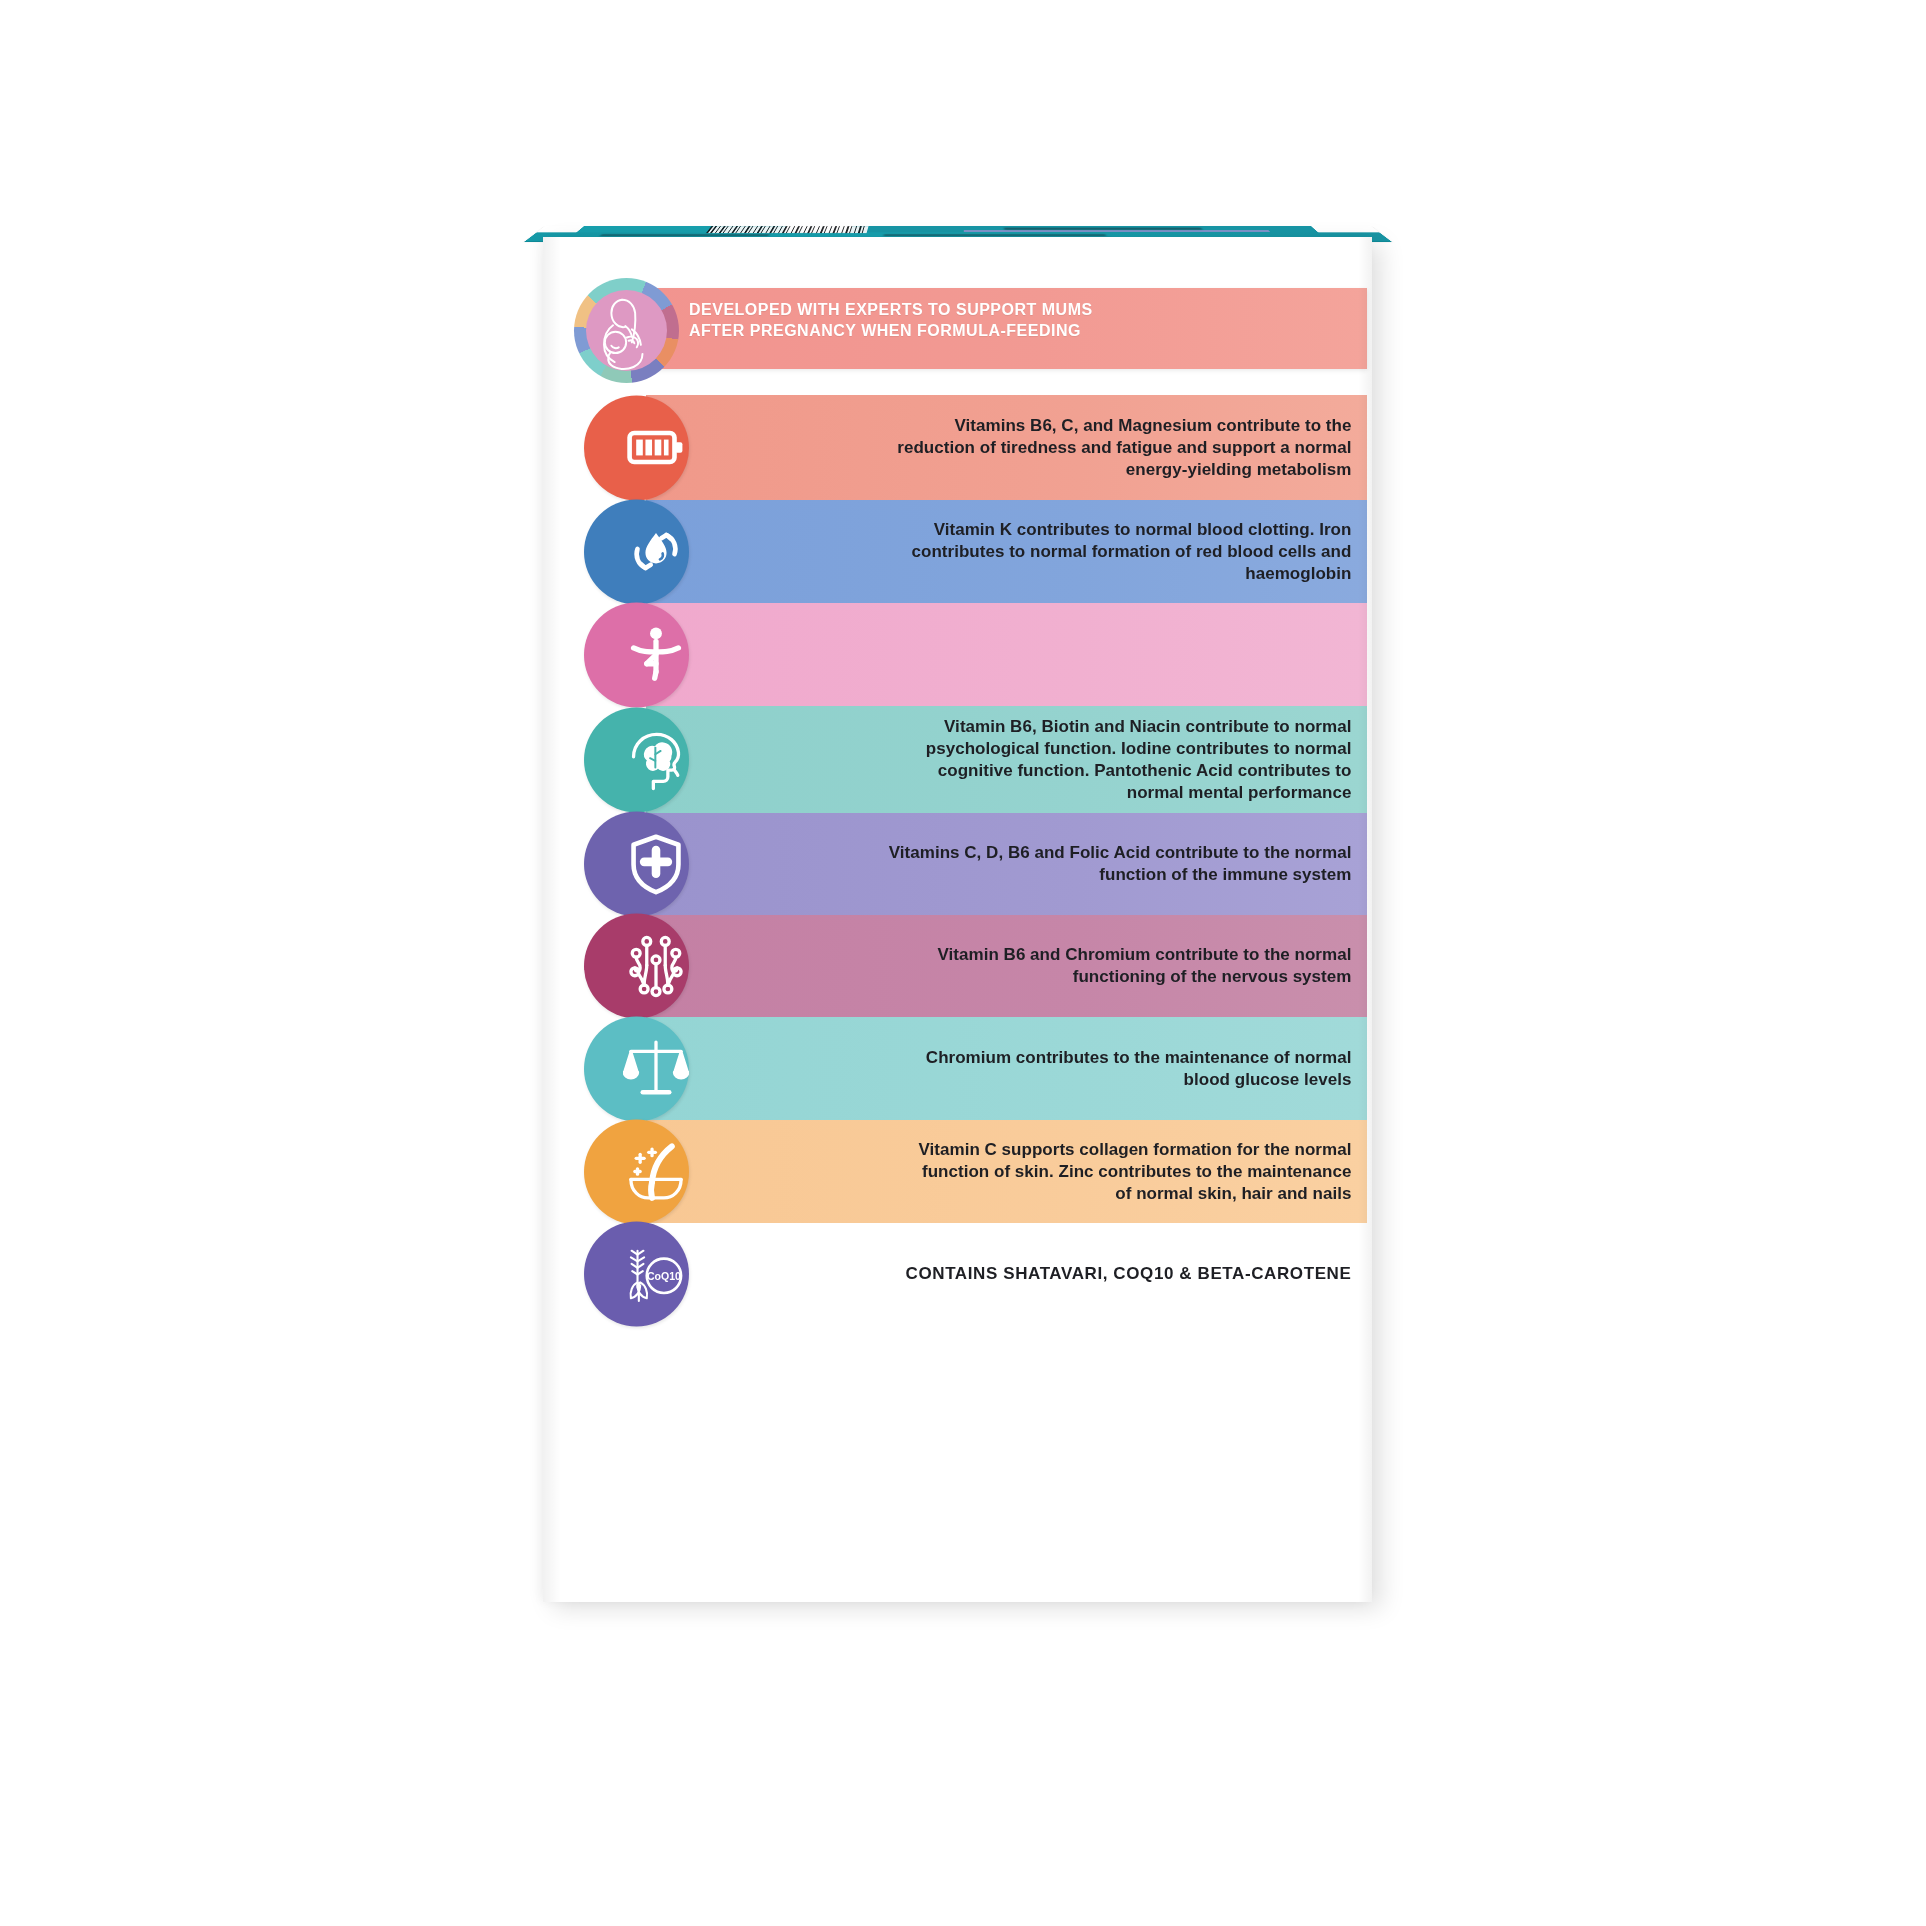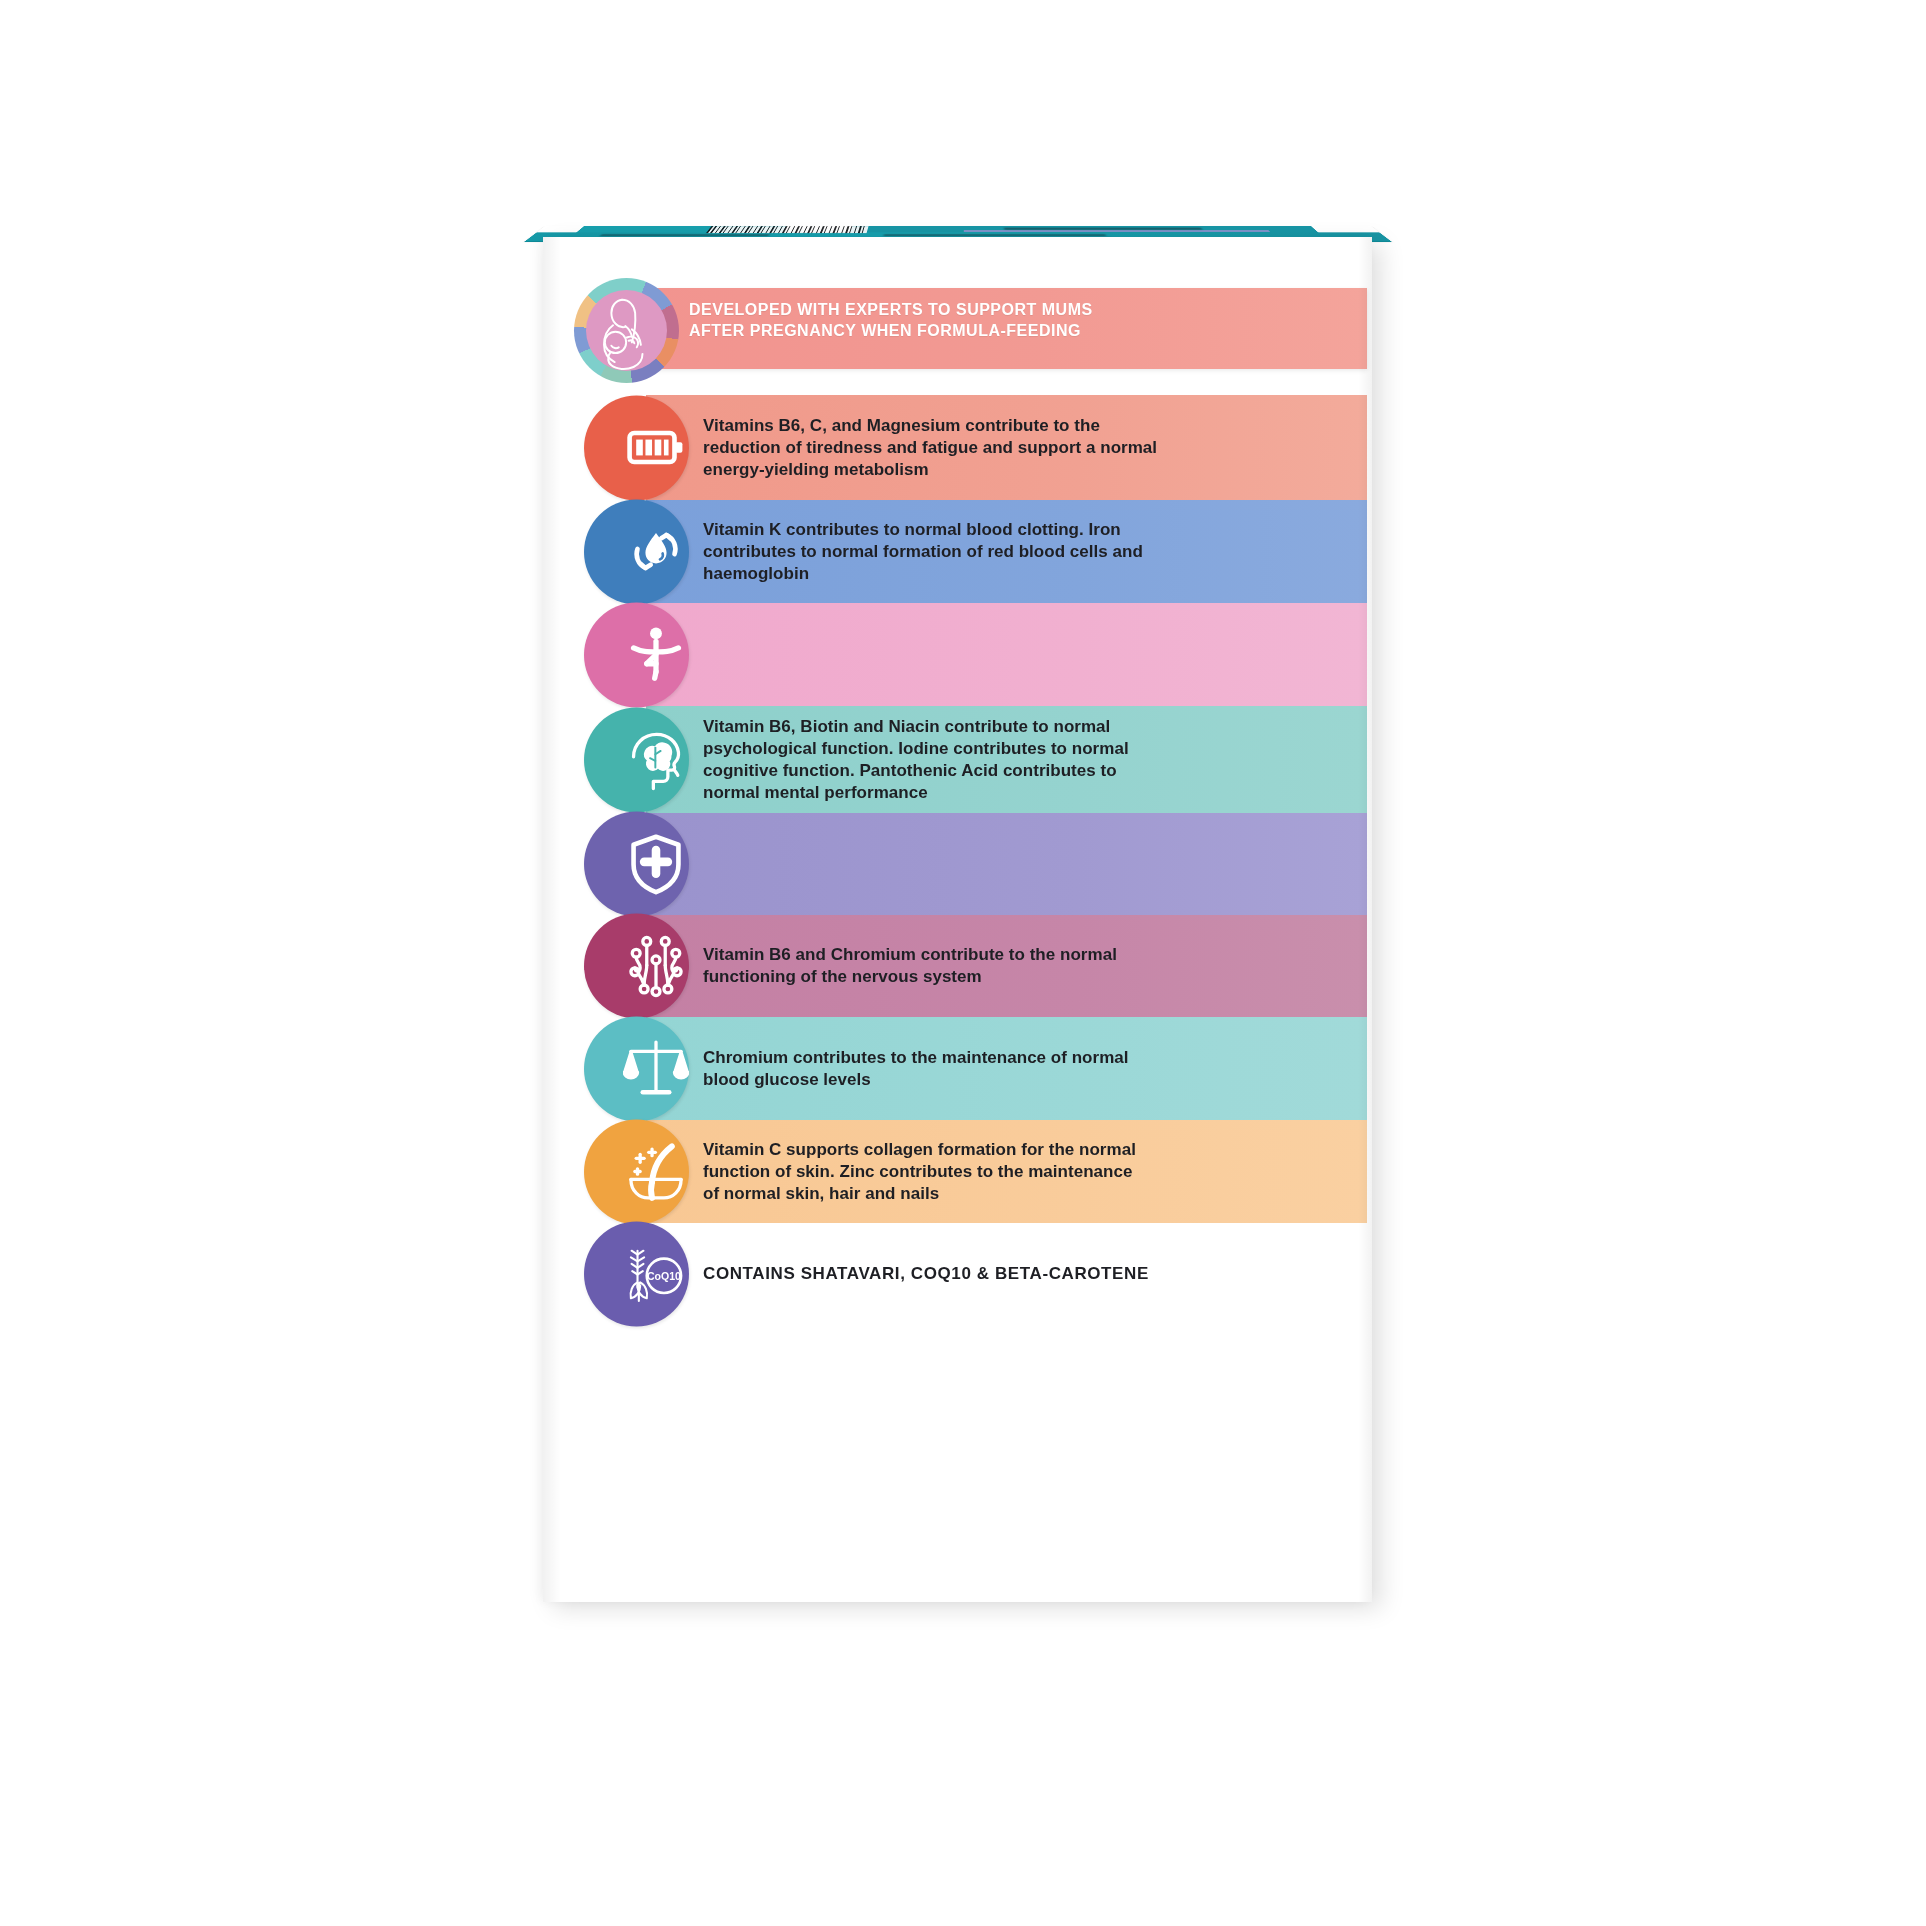--- a/index.html
+++ b/index.html
@@ -230,20 +230,21 @@
     right: 20.6px;
     top: 50%;
     transform: translateY(-50%);
     z-index: 12;
     color: #1e1f24;
     font-weight: bold;
     font-size: 17px;
     line-height: 1.30;
     white-space: pre-line;
     letter-spacing: 0.03px;
+    text-align: right;
   }
   .row-text.caps {
     letter-spacing: 0.6px;
     font-size: 17px;
   }
 </style>
 </head>
 <body>
 
 <div id="stage">
@@ -363,20 +364,22 @@
 
       <div class="row" style="height:102px;">
         <div class="band" style="background:linear-gradient(to right,#9a93cd 0%,#a19ad1 60%,#a8a2d6 100%);"></div>
         <div class="icon-badge" style="background:#6e63ae;">
           <svg viewBox="0 0 100 100" fill="none" stroke="#ffffff" stroke-width="7" stroke-linejoin="round" stroke-linecap="round">
             <path d="M50 8 84 20v30c0 20-14 34-34 42C30 84 16 70 16 50V20z"></path>
             <path d="M50 28v36" stroke-width="13"></path>
             <path d="M32 46h36" stroke-width="13"></path>
           </svg>
         </div>
+        <div class="row-text">Vitamins C, D, B6 and Folic Acid contribute to the normal
+function of the immune system</div>
       </div>
 
       <div class="row" style="height:102px;">
         <div class="band" style="background:linear-gradient(to right,#c480a4 0%,#c686a8 60%,#c98fac 100%);"></div>
         <div class="icon-badge" style="background:#a83c6a;">
           <svg viewBox="0 0 100 100" fill="none" stroke="#ffffff" stroke-width="5" stroke-linecap="round" stroke-linejoin="round">
             <circle cx="36" cy="12" r="6"></circle>
               <circle cx="64" cy="12" r="6"></circle>
             <circle cx="20" cy="30" r="6"></circle>
               <circle cx="80" cy="30" r="6"></circle>

